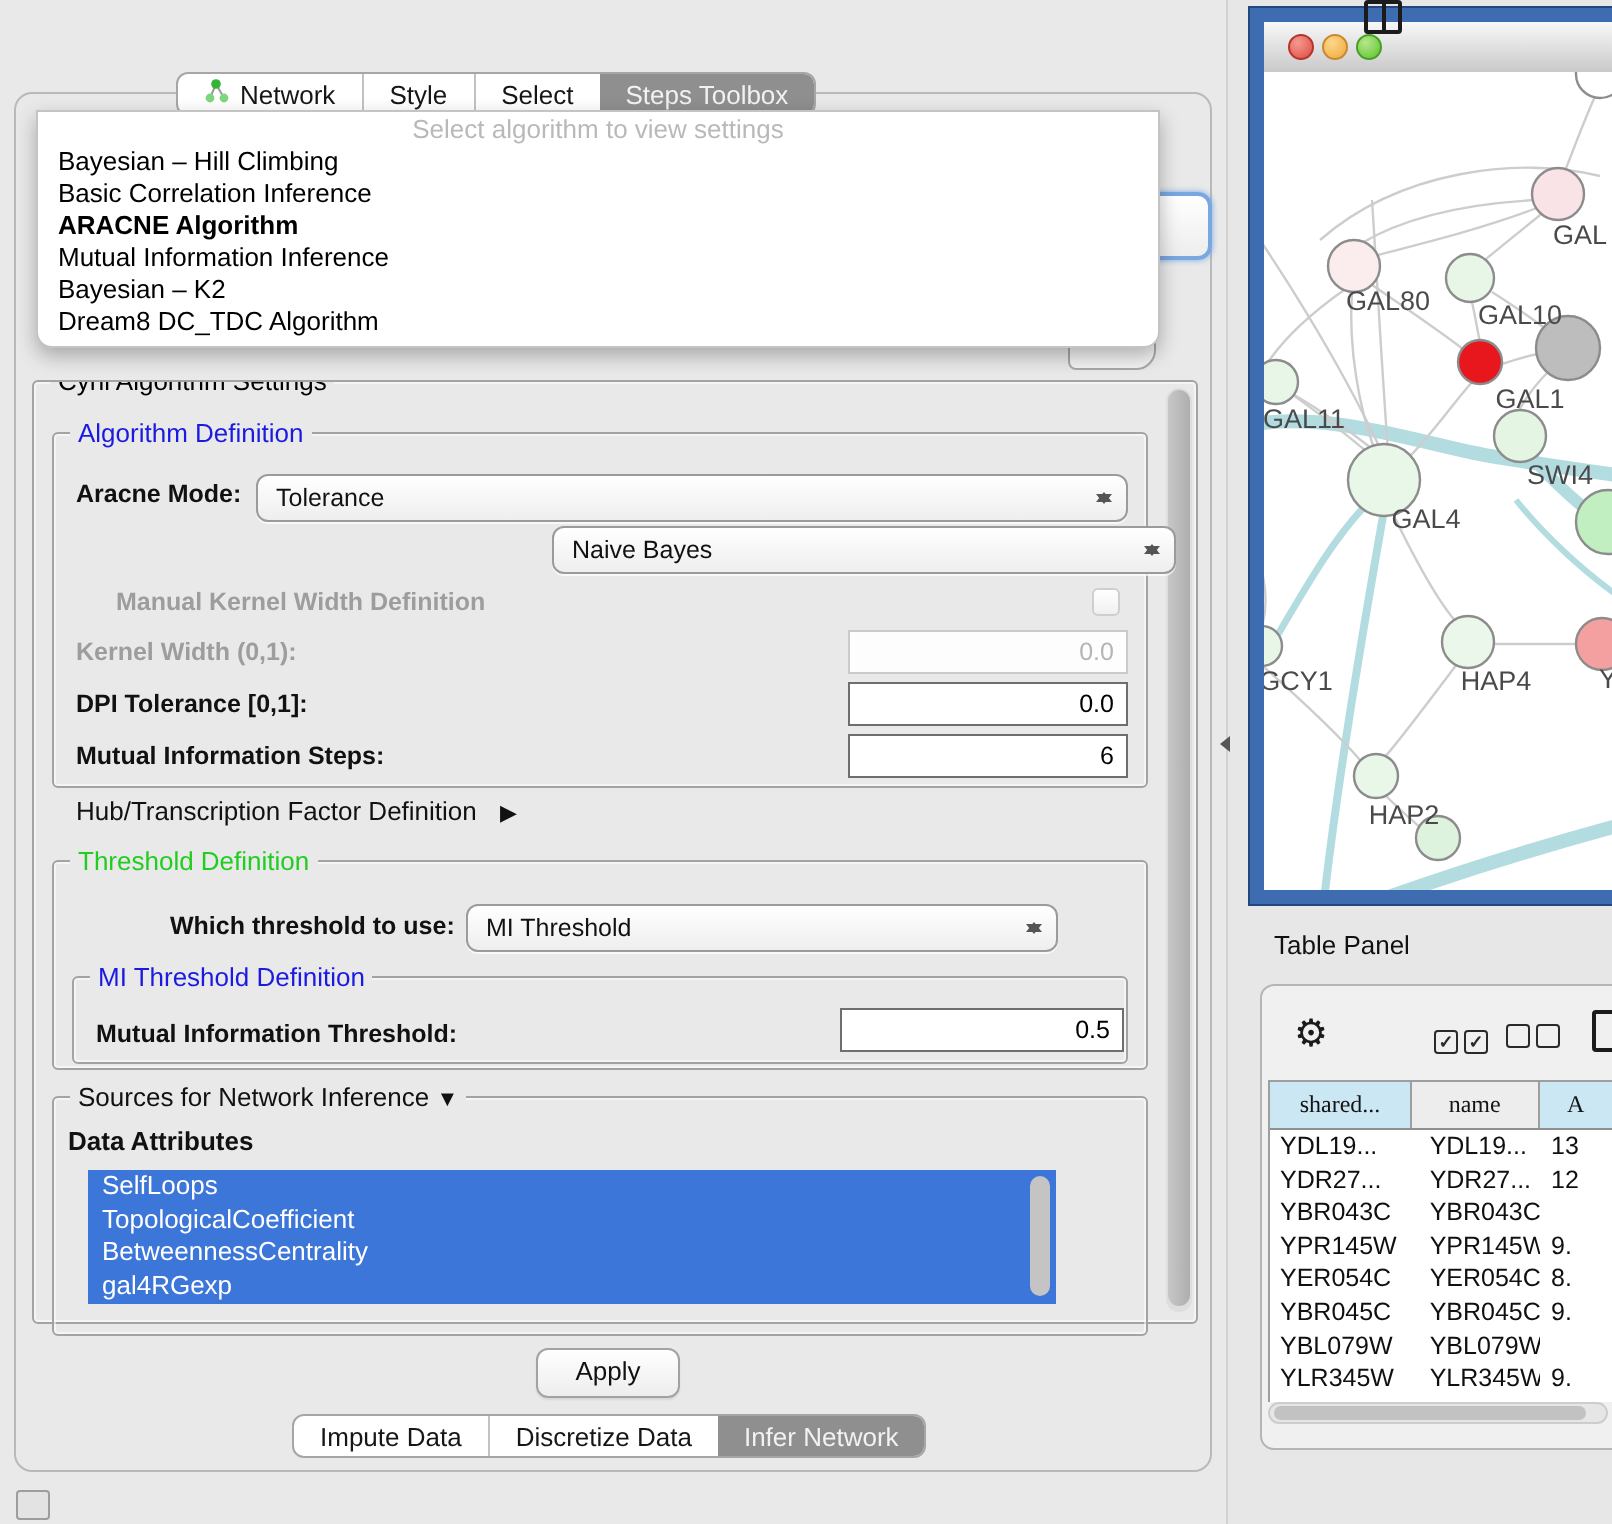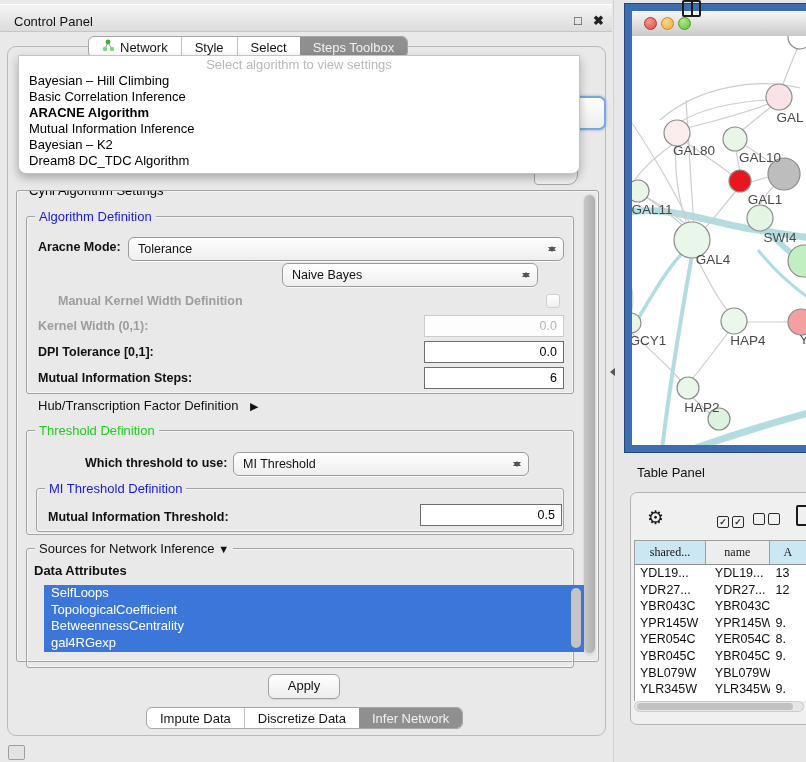--- a/index.html
+++ b/index.html
@@ -50,21 +50,21 @@
   .combo .arrows{position:absolute;right:7px;top:4px;width:9px;height:14px;}
   .combo .arrows:before{content:"";position:absolute;left:1px;top:0;border:4px solid transparent;border-bottom:5px solid #555;}
   .combo .arrows:after{content:"";position:absolute;left:1px;bottom:0;border:4px solid transparent;border-top:5px solid #555;}
   .field{box-sizing:border-box;height:22px;border:1px solid #6e6e6e;background:#fff;font-size:12.5px;color:#000;line-height:20px;text-align:right;padding-right:6px;}
   .field.dis{border:1px solid #cbcbcb;color:#b5b5b5;background:#fdfdfd;}
   .checkbox{box-sizing:border-box;width:14px;height:14px;border:1px solid #cfcfcf;border-radius:3px;background:linear-gradient(#ffffff,#f0f0f0);}
 
   #apply-btn{left:268px;top:674px;width:70px;height:23px;border:1px solid #a2a2a2;border-radius:6px;background:linear-gradient(#ffffff,#ededed);font-size:13px;color:#111;text-align:center;line-height:21px;box-shadow:0 1px 1px rgba(0,0,0,.08);}
 
   
-  #attr-list{left:44px;top:585px;width:540px;height:67px;background:#3d76d9;overflow:hidden;}
+  #attr-list{left:44px;top:585px;width:484px;height:67px;background:#3d76d9;overflow:hidden;}
   .attr-item{height:16.5px;line-height:16.5px;font-size:13px;color:#fff;padding-left:7px;}
   #attr-vthumb{position:absolute;right:3px;top:3px;width:10px;height:60px;border-radius:5px;background:#c4c4c4;}
 
   #hub-row,#src-row{font-size:13px;color:#111;}
   .tri{font-size:11px;}
 
   #panel-grip{left:8px;top:745px;width:15px;height:13px;border:1px solid #9d9d9d;border-radius:2px;background:#e3e3e3;}
   #splitter-arrow{left:606px;top:368px;width:0;height:0;border:4px solid transparent;border-right:5px solid #555;}
 
   
@@ -103,25 +103,20 @@
   .td.c3{width:40px;padding-left:6px;}
   #tbl-hscroll{left:634px;top:701px;width:170px;height:11px;border-radius:6px;background:#e6e6e6;border:1px solid #cdcdcd;box-sizing:border-box;}
   #tbl-hthumb{position:absolute;left:2px;top:1px;width:156px;height:7px;border-radius:4px;background:#c2c2c2;}
 </style>
 </head>
 <body>
 
 <div id="root">
 
   <div id="left-panel" class="abs">
-    <div id="cp-titlebar" class="abs">
-      <span id="cp-title" class="abs">Control Panel</span>
-      <span id="cp-float" class="abs tb-icon">□</span>
-      <span id="cp-close" class="abs tb-icon">✖</span>
-    </div>
 
     <div id="cp-body" class="abs"></div>
 
     <div id="top-tabbar" class="abs tabbar">
       <div class="tab">
         <span class="net-ic">
           <svg width="13" height="13">
               <line x1="6" y1="3" x2="3" y2="10" stroke="#9a9a9a"></line>
               <line x1="6" y1="3" x2="10" y2="10" stroke="#9a9a9a"></line>
               <circle cx="6" cy="3" r="2.4" fill="#35b535"></circle>
@@ -163,21 +158,21 @@
     </div>
 
     <div class="abs group" style="left:26px;top:216px;width:546px;height:176px;">
       <span class="glabel blue">Algorithm Definition</span>
     </div>
     <span class="abs flabel" style="left:38px;top:240px;">Aracne Mode:</span>
     <div class="abs combo" style="left:128px;top:237px;width:436px;">
       <span>Tolerance</span>
       <span class="arrows"></span>
     </div>
-    <div class="abs combo" style="left:276px;top:263px;width:256px;margin-left:6px;">
+    <div class="abs combo" style="left:276px;top:263px;width:312px;">
       <span>Naive Bayes</span>
       <span class="arrows"></span>
     </div>
     <span class="abs flabel dis" style="left:38px;top:294px;padding-left:20px;">Manual Kernel Width Definition</span>
     <div class="abs checkbox" style="left:546px;top:294px;"></div>
     <span class="abs flabel dis" style="left:38px;top:319px;">Kernel Width (0,1):</span>
     <div class="abs field dis" style="left:424px;top:315px;width:140px;">0.0</div>
     <span class="abs flabel" style="left:38px;top:345px;">DPI Tolerance [0,1]:</span>
     <div class="abs field" style="left:424px;top:341px;width:140px;">0.0</div>
     <span class="abs flabel" style="left:38px;top:371px;">Mutual Information Steps:</span>

